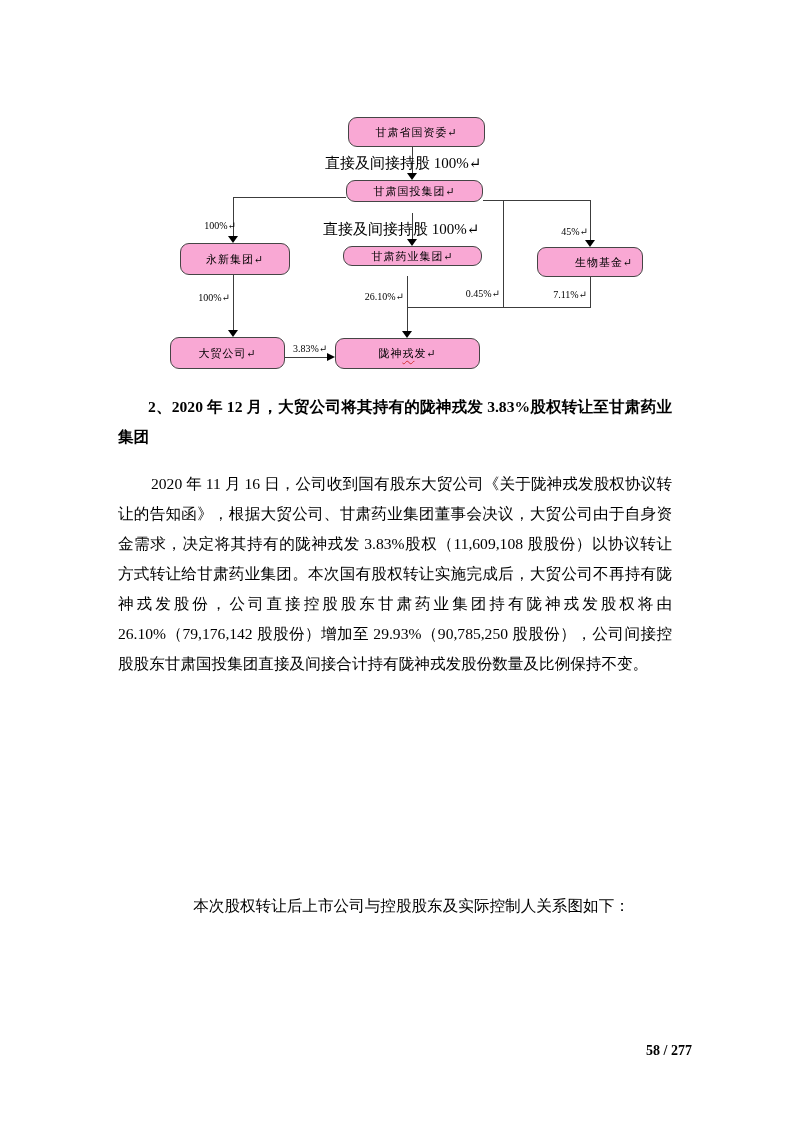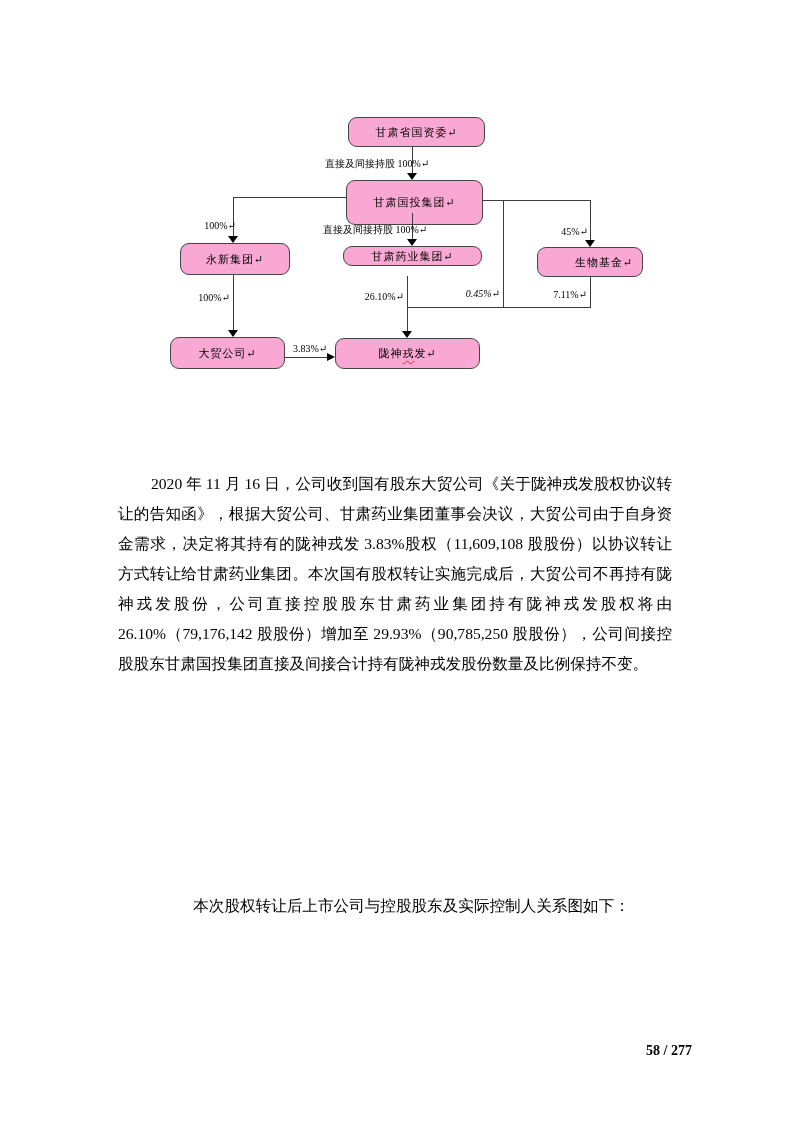--- a/index.html
+++ b/index.html
@@ -24,21 +24,21 @@
   }
   .arrow-right {
     position:absolute; width:0; height:0;
     border-top:4.5px solid transparent; border-bottom:4.5px solid transparent;
     border-left:8px solid #000;
   }
   .elabel {
     position:absolute; font-size:10px; white-space:nowrap; color:#000;
     line-height:11px;
   }
-  .elabel.long { font-size:10px; }
+  .elabel.long { font-size:15px; }
   .elabel.ralign { text-align:right; }
   .wavy {
     text-decoration:underline; text-decoration-style:wavy;
     text-decoration-color:#d03030; text-decoration-thickness:1px;
     text-underline-offset:3px;
   }
   
   .heading {
     position:absolute; left:118px; top:392px; width:554px;
     font-size:15.6px; font-weight:bold; line-height:30px;
@@ -59,21 +59,21 @@
 </style>
 </head>
 <body>
 
 <div class="page">
 
   <div>
 
     <div class="node" style="left:348px; top:117px; width:137px; height:30px;">甘肃省国资委↵</div>
 
-    <div class="node" style="left:346px; top:180px; width:137px; height:45px;">甘肃国投集团↵</div>
+    <div class="node" style="left:346px; top:180px; width:137px; height:22px;">甘肃国投集团↵</div>
 
     <div class="node" style="left:180px; top:243px; width:110px; height:32px;">永新集团↵</div>
 
     <div class="node" style="left:343px; top:246px; width:139px; height:20px;">甘肃药业集团↵</div>
 
     <div class="node" style="left:537px; top:247px; width:106px; height:30px;padding-left:28px;">生物基金↵</div>
 
     <div class="node" style="left:170px; top:337px; width:115px; height:32px;">大贸公司↵</div>
 
     <div class="node" style="left:335px; top:338px; width:145px; height:31px;">
@@ -108,27 +108,28 @@
     <div class="elabel ralign" style="left:200px; top:220px; width:36px;">100%↵</div>
 
     <div class="elabel long" style="left:323px; top:224px;">直接及间接持股 100%↵</div>
 
     <div class="elabel ralign" style="left:554px; top:226px; width:34px;">45%↵</div>
 
     <div class="elabel ralign" style="left:194px; top:292px; width:36px;">100%↵</div>
 
     <div class="elabel ralign" style="left:354px; top:291px; width:50px;">26.10%↵</div>
 
-    <div class="elabel ralign" style="left:454px; top:288px; width:46px;font-style:italic;">0.45%↵</div>
+    <div class="elabel ralign" style="left:454px; top:288px; width:46px;">0.45%↵</div>
 
     <div class="elabel ralign" style="left:542px; top:289px; width:45px;">7.11%↵</div>
 
     <div class="elabel" style="left:293px; top:343px;">3.83%↵</div>
   </div>
 
+  <div class="heading">2、2020 年 12 月，大贸公司将其持有的陇神戎发 3.83%股权转让至甘肃药业集团</div>
 
   <div class="para para1">2020 年 11 月 16 日，公司收到国有股东大贸公司《关于陇神戎发股权协议转让的告知函》，根据大贸公司、甘肃药业集团董事会决议，大贸公司由于自身资金需求，决定将其持有的陇神戎发 3.83%股权（11,609,108 股股份）以协议转让方式转让给甘肃药业集团。本次国有股权转让实施完成后，大贸公司不再持有陇神戎发股份，公司直接控股股东甘肃药业集团持有陇神戎发股权将由 26.10%（79,176,142 股股份）增加至 29.93%（90,785,250 股股份），公司间接控股股东甘肃国投集团直接及间接合计持有陇神戎发股份数量及比例保持不变。</div>
 
 
   <div class="para para3">本次股权转让后上市公司与控股股东及实际控制人关系图如下：</div>
 
   <div class="footer">58 / 277</div>
 
 </div>
 

